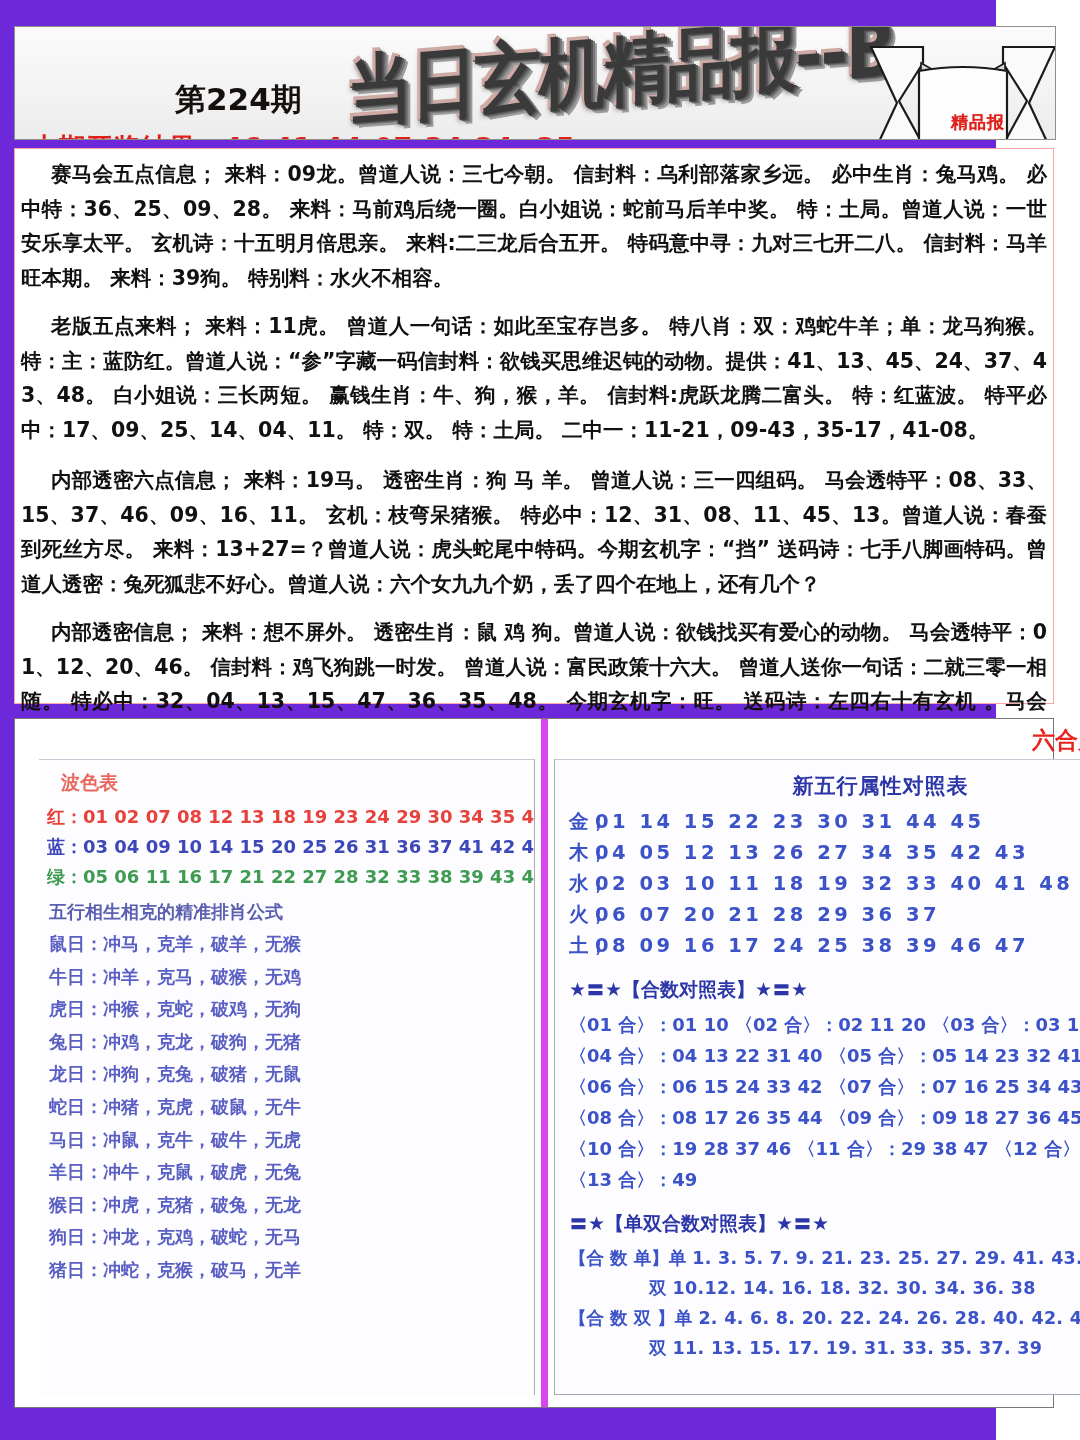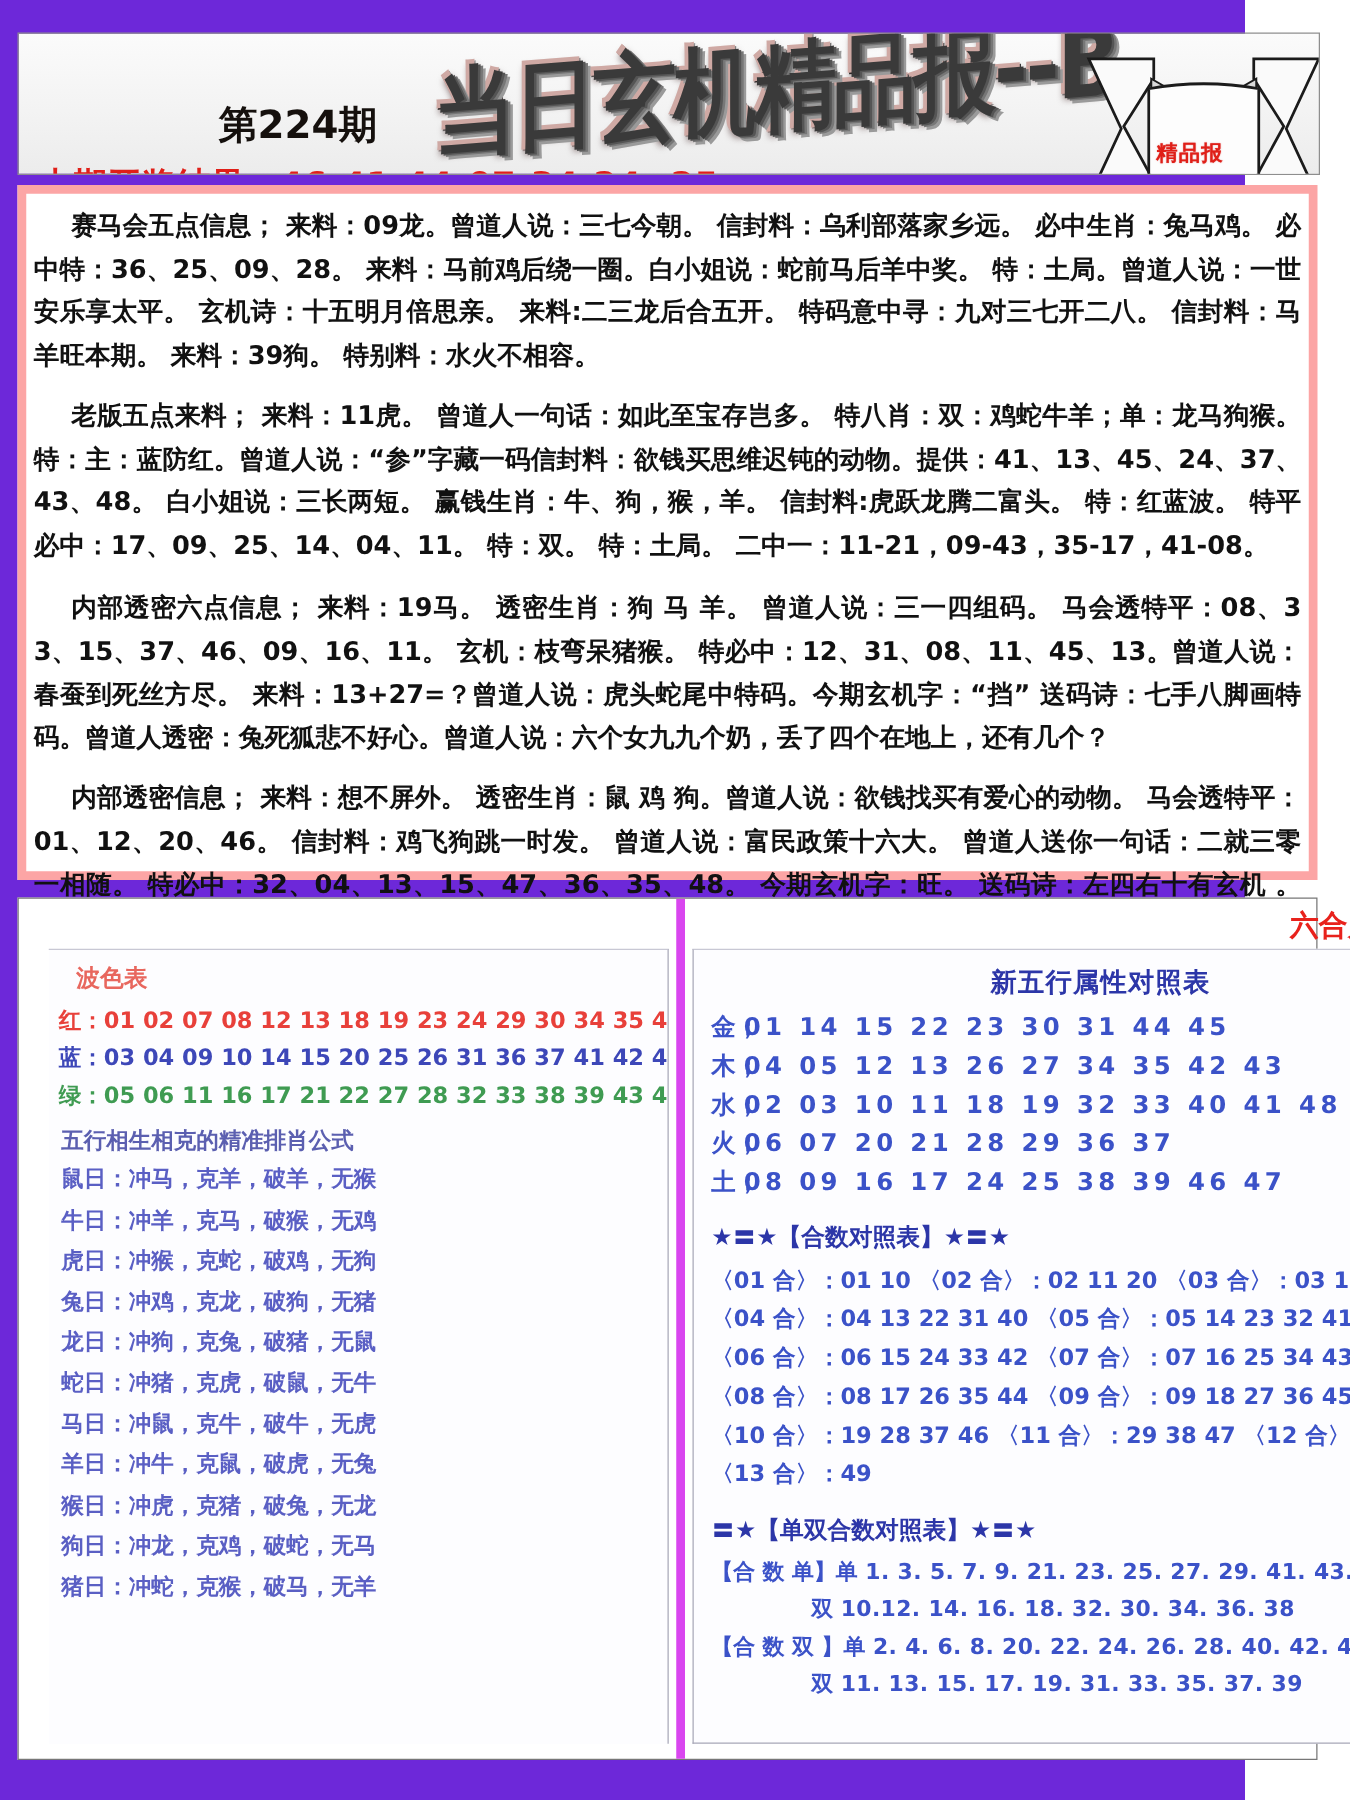--- a/index.html
+++ b/index.html
@@ -46,29 +46,29 @@
        1px 3px 5px rgba(60,30,30,.55);
     background:linear-gradient(180deg,#c9c9c9 0%,#2a2a2a 45%,#8c8c8c 70%,#d9bdba 100%);
     -webkit-background-clip:text;background-clip:text;
     -webkit-text-fill-color:transparent;
   }
 
   
   .ribbon{position:absolute;left:850px;top:14px;width:196px;height:128px;}
   .ribbon svg{display:block;}
   .ribbon-label{
-    position:absolute;left:60px;top:70px;width:80px;text-align:left;
+    position:absolute;left:60px;top:70px;width:80px;text-align:right;
     font-weight:bold;font-size:17px;color:#e01f18;letter-spacing:1px;
     text-shadow:0 0 1px rgba(200,0,0,.6);
   }
 
   
   .mainbox{
     position:absolute;left:14px;top:148px;width:1040px;height:556px;
-    border:7px solid #fca5a5;background:#ffffff;box-sizing:border-box;
+    border:1px solid #fca5a5;background:#ffffff;box-sizing:border-box;
     padding:8px 6px 0 6px;
   }
   .para{
     font-family:"DejaVu Sans","Liberation Sans",sans-serif;
     font-weight:bold;
     font-size:20.5px;
     line-height:34.5px;
     color:#111;
     text-align:justify;
     text-justify:inter-character;

